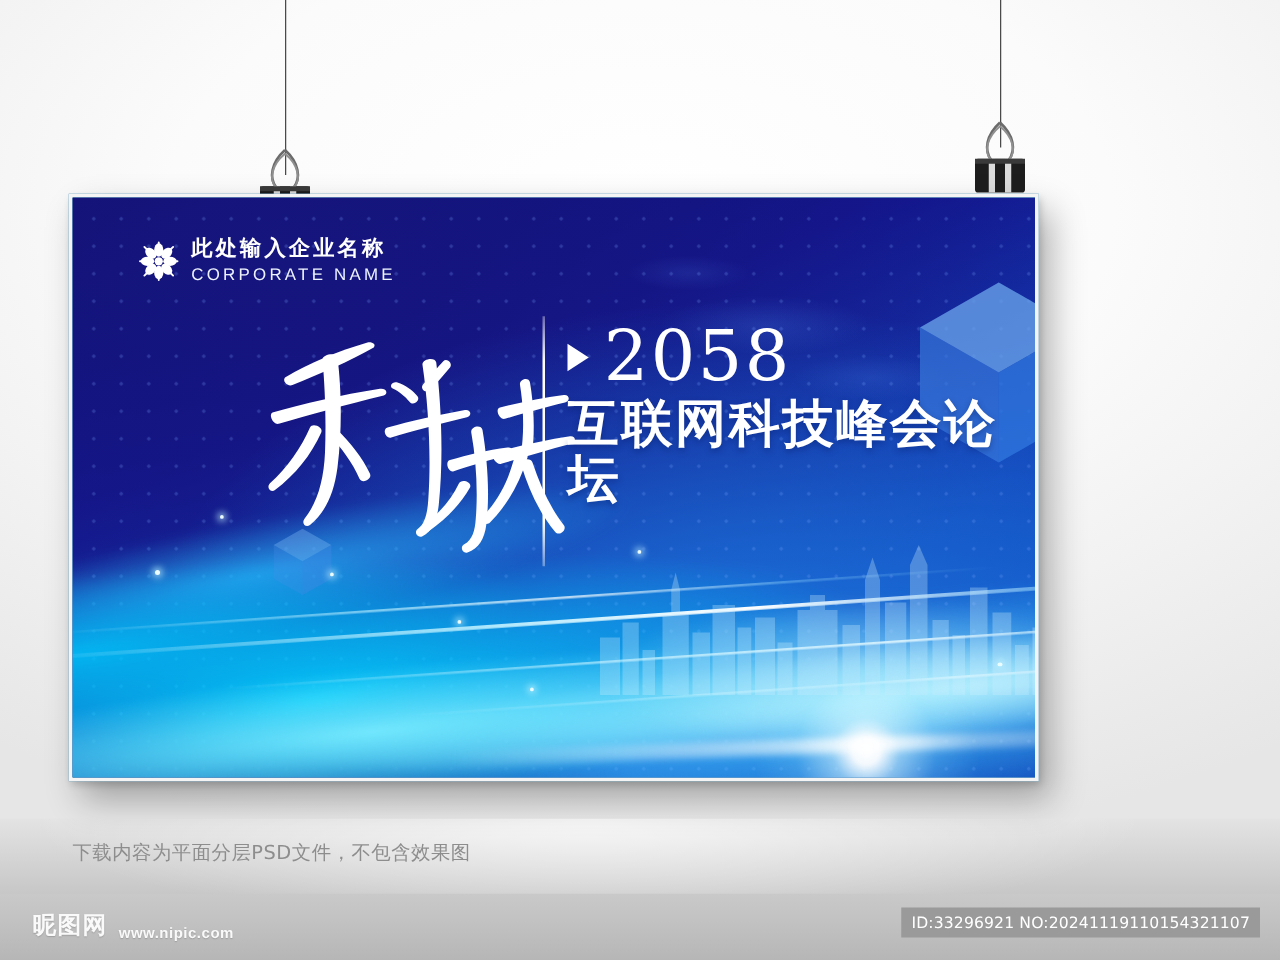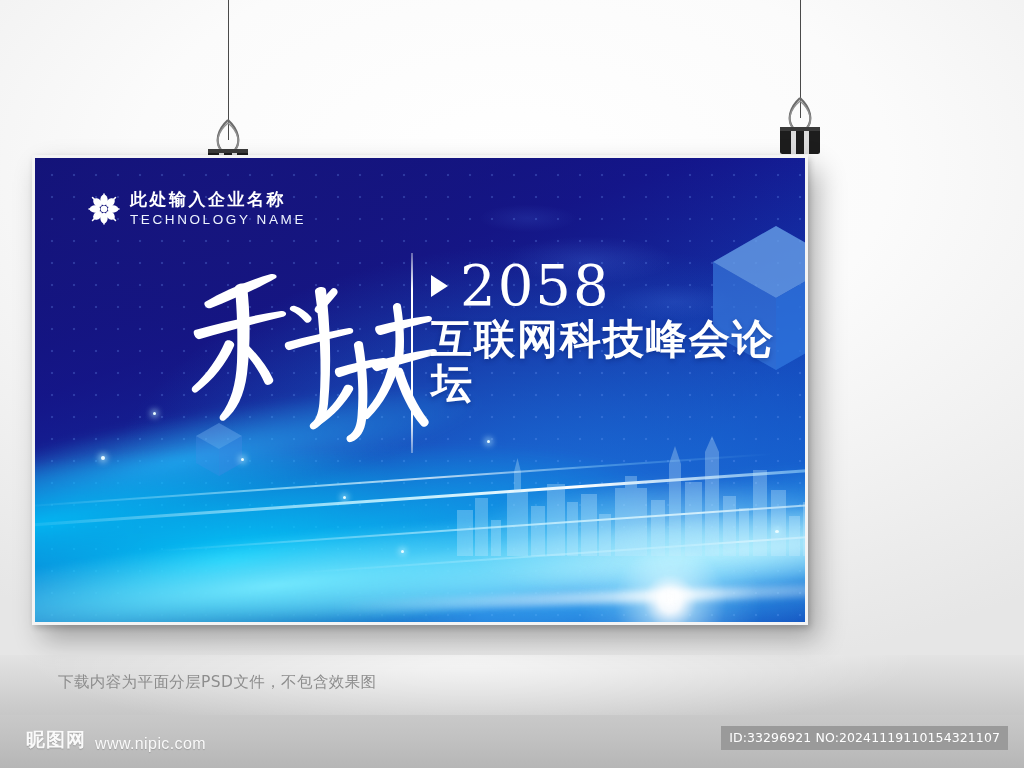--- a/index.html
+++ b/index.html
@@ -28,21 +28,21 @@
   #wire-left  { left:228px; height:140px; }
   #wire-right { left:800px; height:118px; }
 
   
   .clip { position:absolute; width:58px; height:60px; }
   #clip-left  { left:199px; top:118px; }
   #clip-right { left:771px; top:96px; }
 
   
   #banner {
-    position:absolute; left:32px; top:155px; width:776px; height:470px;
+    position:absolute; left:55px; top:155px; width:776px; height:470px;
     border:3px solid #f4f4f4;
     background:#0369a1;
     overflow:hidden;
     box-shadow: 10px 14px 26px rgba(0,0,0,.30), 2px 3px 6px rgba(0,0,0,.18);
   }
   .layer { position:absolute; inset:0; }
 
   
   #bg-base{
     background:
@@ -214,21 +214,21 @@
   #watermark{
     position:absolute; left:26px; top:727px; display:flex; align-items:flex-end; gap:9px;
     color:#ffffff; opacity:.92;
   }
   #wm-cn{
     font-size:19px; font-weight:700; letter-spacing:1px;
     font-family:"DejaVu Sans","Liberation Sans",sans-serif;
     text-shadow:0 1px 1px rgba(120,120,120,.5);
   }
   #wm-url{
-    font-size:16px; letter-spacing:.4px; font-weight:400;
+    font-size:12px; letter-spacing:.4px; font-weight:700;
     text-shadow:0 1px 1px rgba(120,120,120,.5);
   }
   #id-badge{
     position:absolute; right:16px; top:726px;
     background:#9a9a9a; color:#ffffff;
     font-size:12.5px; letter-spacing:.1px; padding:4px 8px 5px;
     font-family:"DejaVu Sans","Liberation Sans",sans-serif;
     white-space:nowrap;
   }
 </style>
@@ -372,21 +372,21 @@
               <line x1="5.5" y1="5.5" x2="7.6" y2="7.6"></line>
               <line x1="28.5" y1="5.5" x2="26.4" y2="7.6"></line>
               <line x1="5.5" y1="28.5" x2="7.6" y2="26.4"></line>
               <line x1="28.5" y1="28.5" x2="26.4" y2="26.4"></line>
             </g>
           </g>
         </svg>
       </div>
       <div id="logo-text">
         <span id="company-cn">此处输入企业名称</span>
-        <span id="company-en">TECHNOLOGY NAME</span>
+        <span id="company-en">CORPORATE NAME</span>
       </div>
     </div>
 
     <div id="calligraphy">
       <svg viewBox="0 0 250 200" width="250" height="200">
 
         <g fill="#ffffff">
 
           <path d="M18 52 C38 40, 60 31, 84 24 C88 23.4, 91 25.5, 89 28 C70 39, 46 49, 24 58 C20 59.6, 15.6 54.6, 18 52 Z"></path>
 

